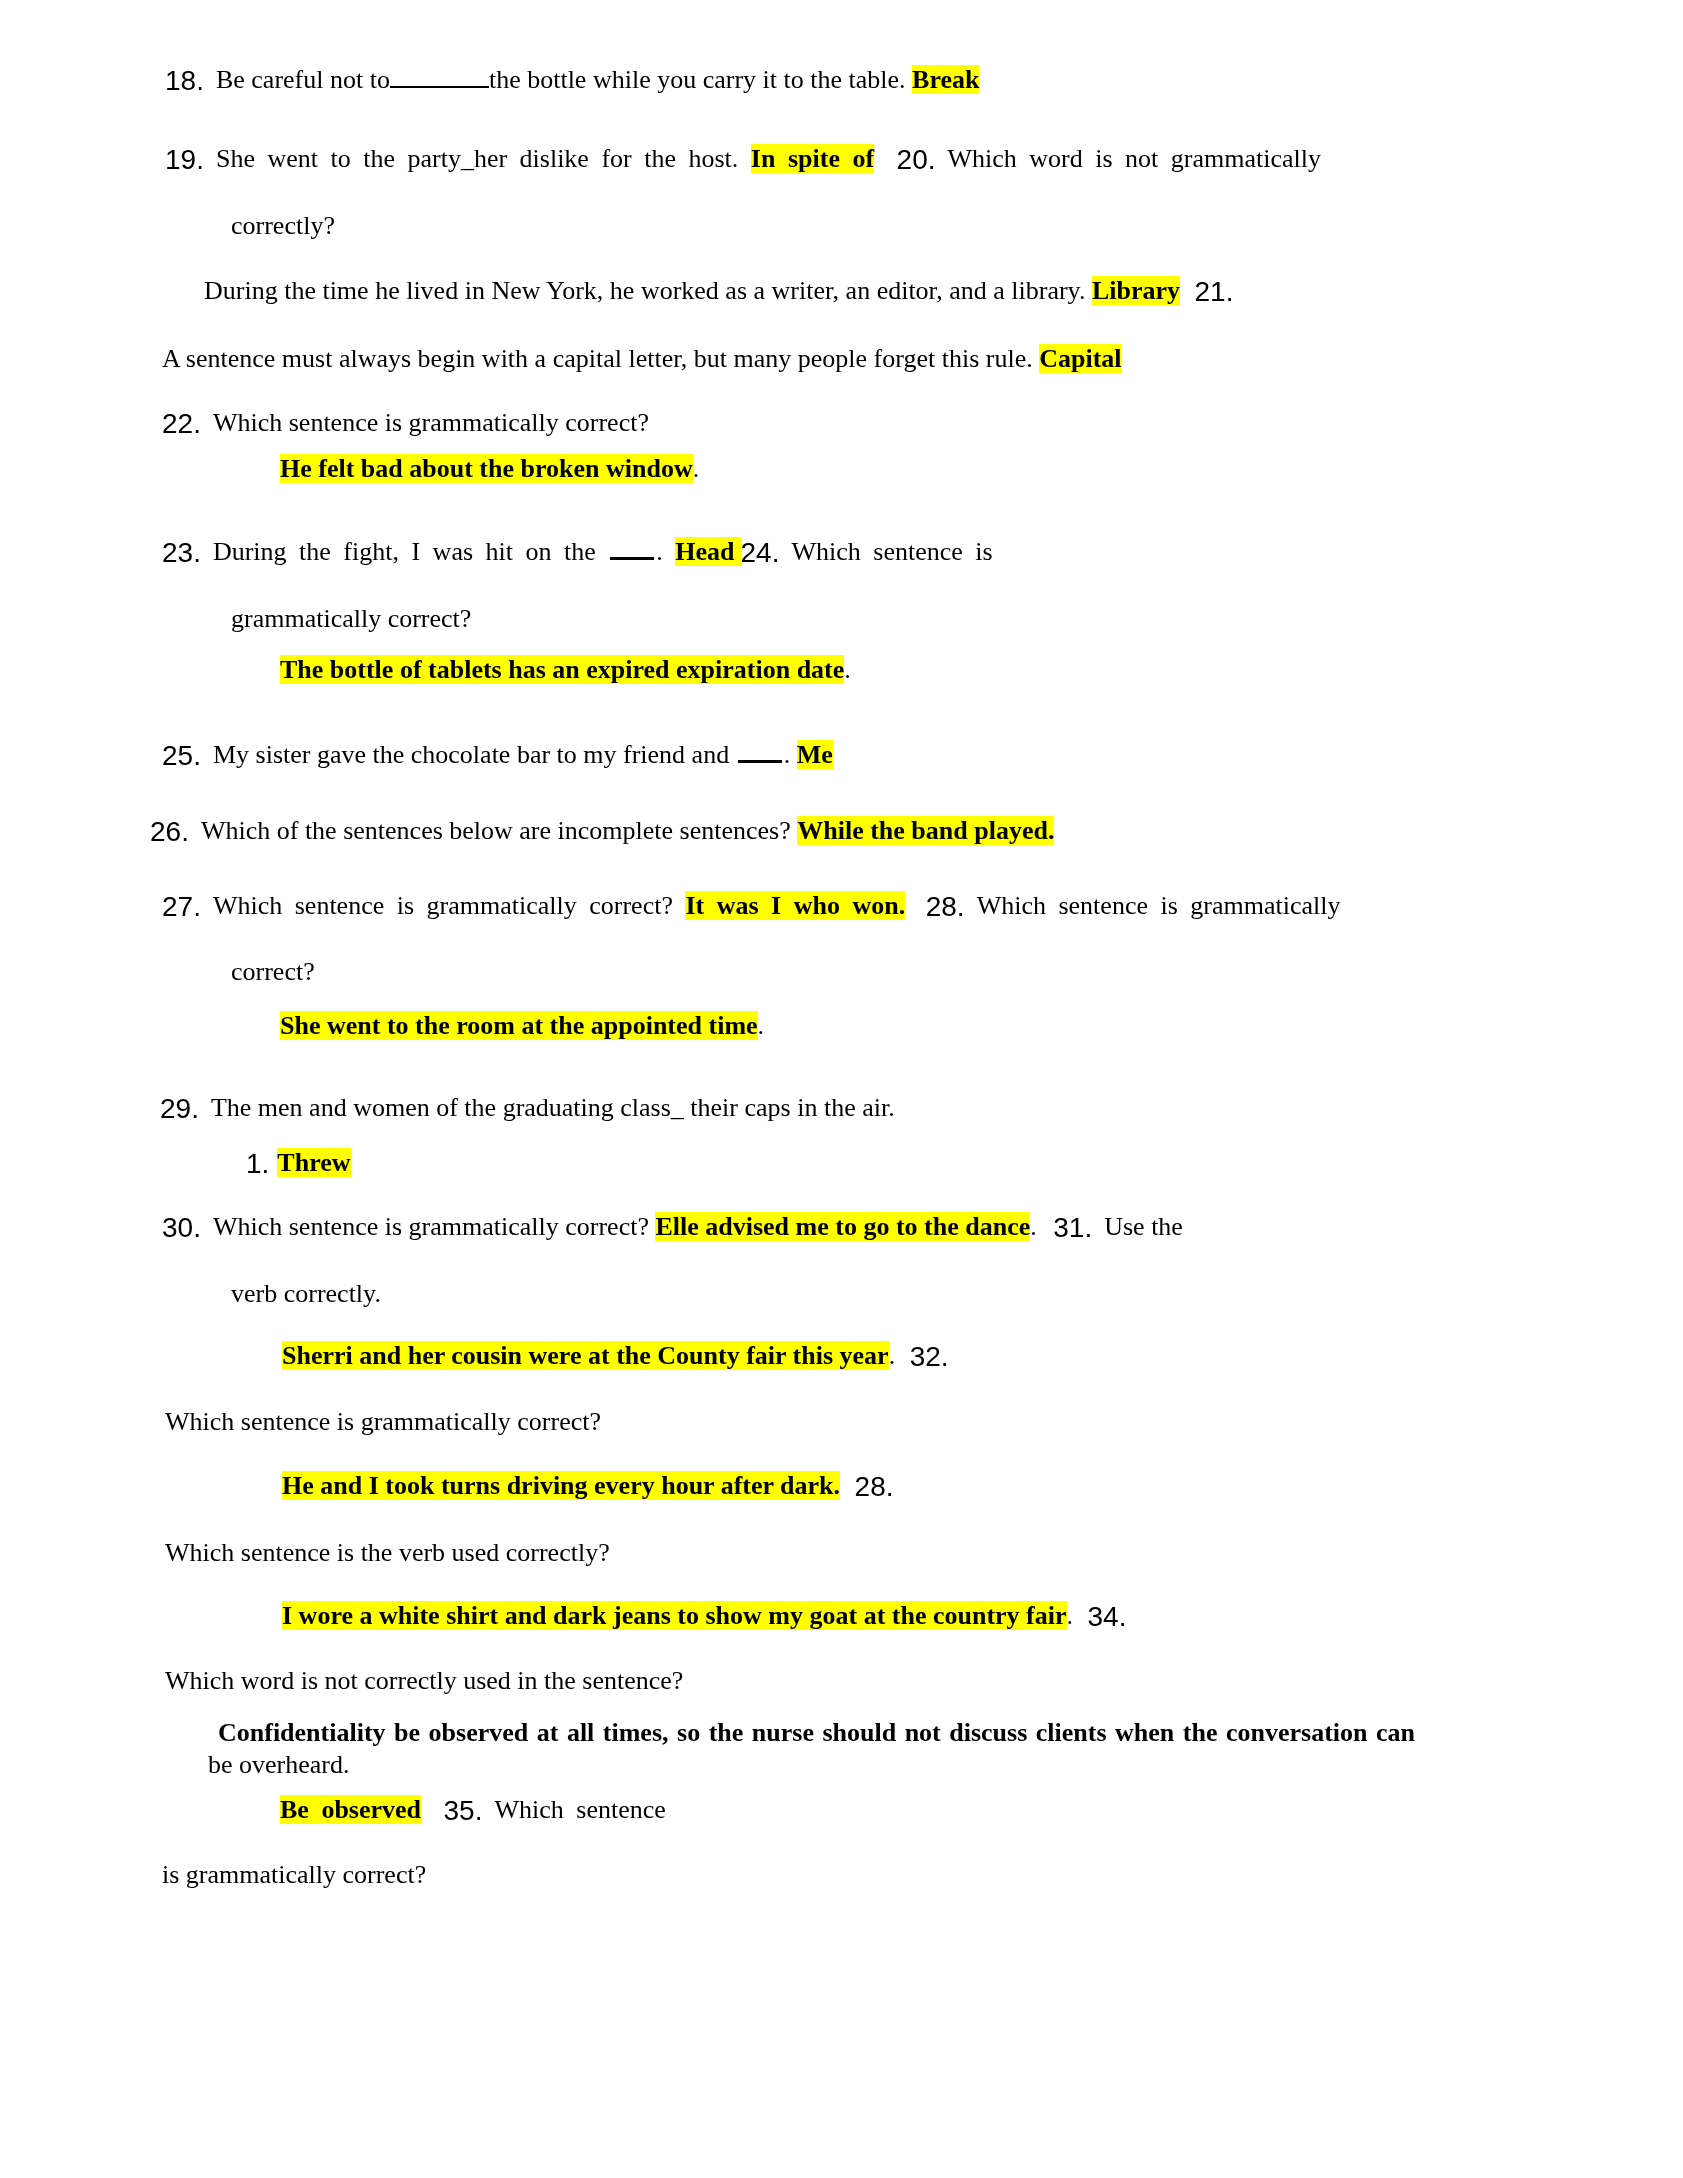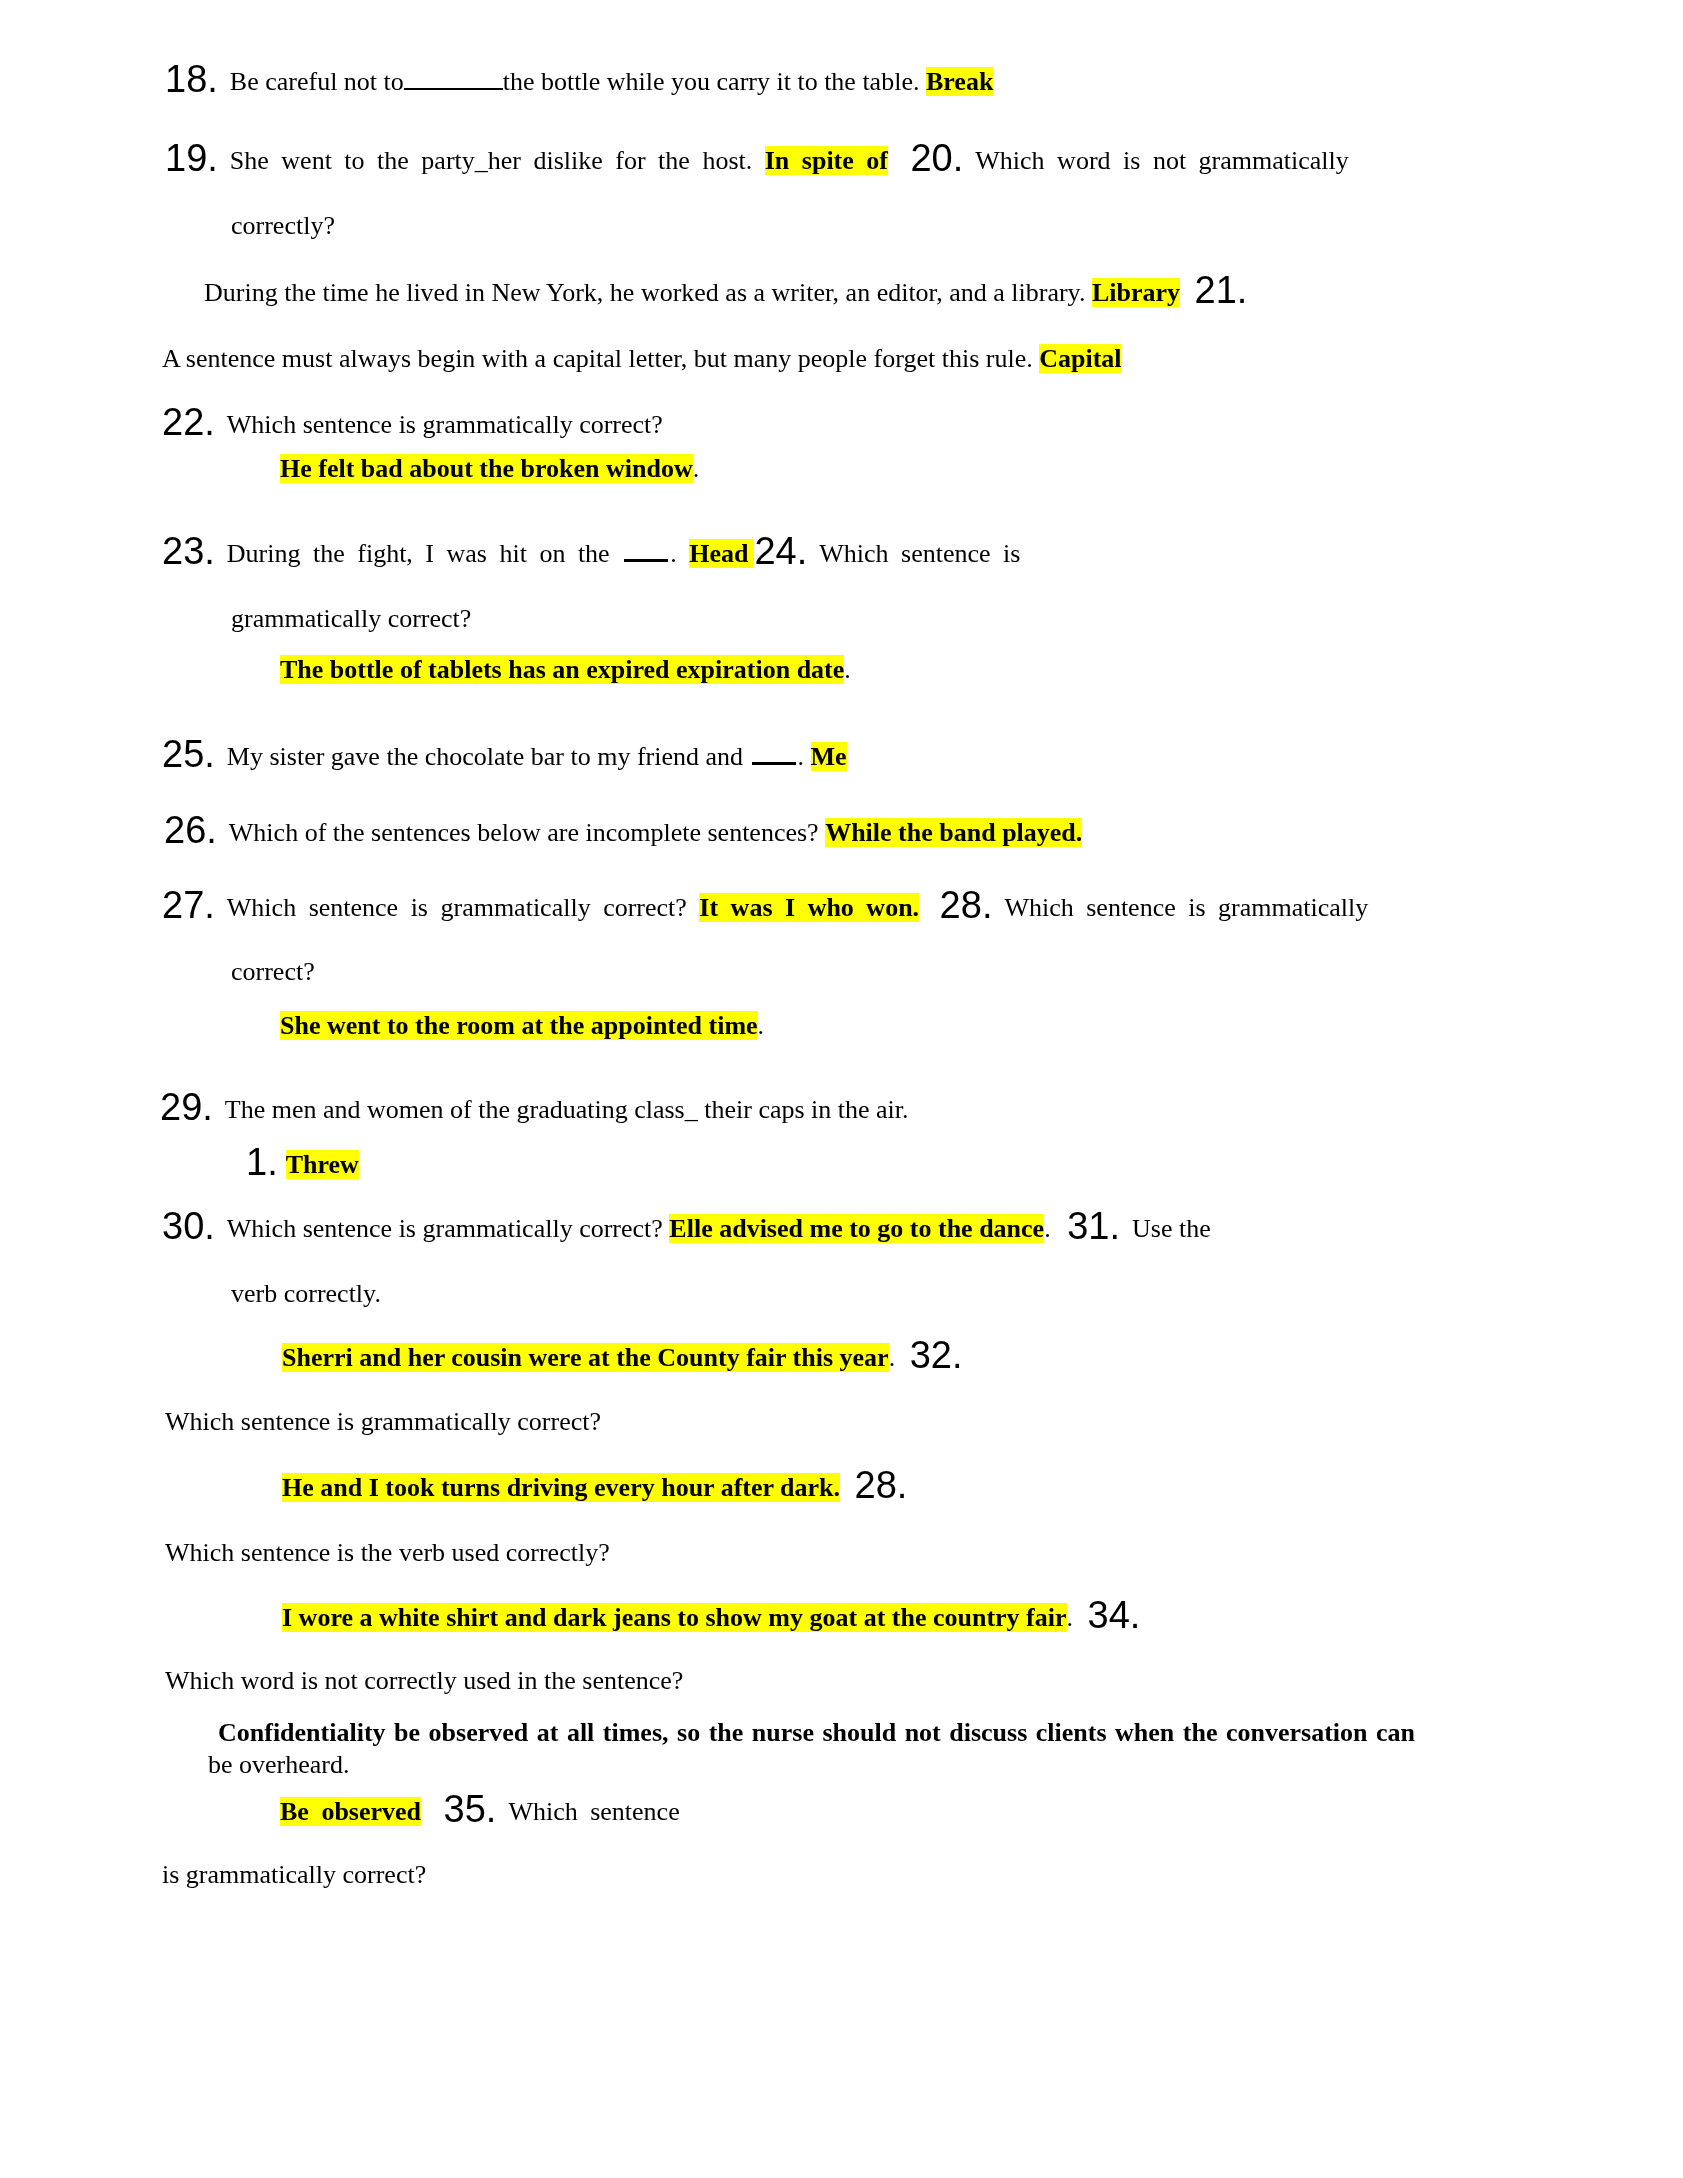--- a/index.html
+++ b/index.html
@@ -1,19 +1,19 @@
 <!DOCTYPE html>
 <html><head>
 <meta charset="utf-8">
 <style>
   html, body { margin: 0; padding: 0; background: #ffffff; }
   body { width: 1683px; height: 2178px; position: relative; overflow: hidden;
          font-family: "Liberation Serif", "DejaVu Serif", serif; color: #000; }
   .line { position: absolute; white-space: nowrap; font-size: 26px; line-height: 43px; height: 43px; }
-  .num { font-family: "Liberation Sans", "DejaVu Sans", sans-serif; font-size: 38px; vertical-align: -2px; margin-right: 12px; }
+  .num { font-family: "Liberation Sans", "DejaVu Sans", sans-serif; font-size: 28px; vertical-align: -2px; margin-right: 12px; }
   .hl { background: #ffff00; font-weight: bold; }
   .just { word-spacing: 6px; }
   .blank-long { display: inline-block; width: 99px; border-bottom: 2px solid #000; height: 20px; }
   .blank-short { display: inline-block; width: 44px; border-bottom: 3px solid #000; height: 18px; margin: 0 2px; }
 </style>
 </head>
 <body>
 
 <div class="line" style="left:165px; top:58px;">
   <span class="num">18.</span><span>Be careful not to</span><span class="blank-long"></span><span>the bottle while you carry it to the table.</span> <span class="hl">Break</span>
@@ -45,21 +45,21 @@
 </div>
 <div class="line" style="left:231px; top:597px;">grammatically correct?</div>
 <div class="line" style="left:280px; top:648px;">
   <span class="hl">The bottle of tablets has an expired expiration date</span><span>.</span>
 </div>
 
 <div class="line" style="left:162px; top:733px;">
   <span class="num">25.</span><span>My sister gave the chocolate bar to my friend and</span> <span class="blank-short"></span><span>.</span> <span class="hl">Me</span>
 </div>
 
-<div class="line" style="left:164px; top:809px;">
+<div class="line" style="left:150px; top:809px;">
   <span class="num">26.</span><span>Which of the sentences below are incomplete sentences?</span> <span class="hl">While the band played.</span>
 </div>
 
 <div class="line just" style="left:162px; top:884px;">
   <span class="num">27.</span><span>Which sentence is grammatically correct?</span> <span class="hl">It was I who won.</span>
   <span class="num" style="margin-left:8px">28.</span><span>Which sentence is grammatically</span>
 </div>
 <div class="line" style="left:231px; top:950px;">correct?</div>
 <div class="line" style="left:280px; top:1004px;">
   <span class="hl">She went to the room at the appointed time</span><span>.</span>

